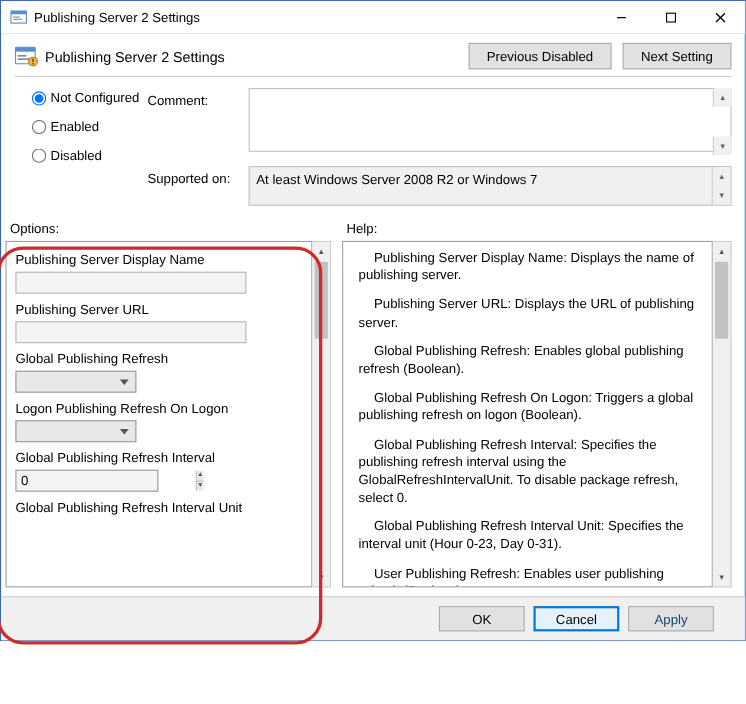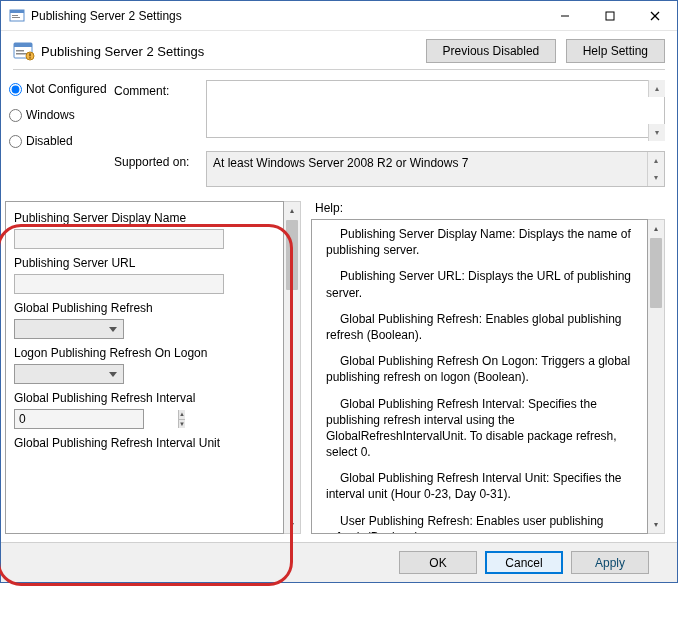--- a/index.html
+++ b/index.html
@@ -63,21 +63,21 @@
     font-size: 12px;
   }
   .divider {
     height: 1px;
     background: #d0d0d0;
     margin: 0 12px;
   }
   
   .config-section {
     display: flex;
-    padding: 10px 12px 6px 8px;
+    padding: 10px 12px 6px 28px;
   }
   .radio-col {
     width: 105px;
     display: flex;
     flex-direction: column;
     gap: 12px;
     padding-top: 2px;
   }
   .radio-row { display: flex; align-items: center; gap: 4px; }
   .radio-row input { margin: 0; }
@@ -341,34 +341,34 @@
         <rect x="3" y="10" width="8" height="1.5" fill="#888"></rect>
         <rect x="3" y="13" width="11" height="1.5" fill="#888"></rect>
         <circle cx="17" cy="16" r="4" fill="#f2b648" stroke="#b57d12"></circle>
         <rect x="16.3" y="13.3" width="1.4" height="3" fill="#7a4e0a"></rect>
         <rect x="16.3" y="17.2" width="1.4" height="1.4" fill="#7a4e0a"></rect>
       </svg>
     </span>
     <span class="big-title">Publishing Server 2 Settings</span>
     <div class="nav-buttons">
       <button>Previous Disabled</button>
-      <button>Help Setting</button>
+      <button>Next Setting</button>
     </div>
   </div>
   <div class="divider"></div>
 
   <div class="config-section">
     <div class="radio-col">
       <label class="radio-row">
         <input type="radio" name="state" checked="" style="">
         <span>Not Configured</span>
       </label>
       <label class="radio-row">
         <input type="radio" name="state" style="">
-        <span>Windows</span>
+        <span>Enabled</span>
       </label>
       <label class="radio-row">
         <input type="radio" name="state" style="">
         <span>Disabled</span>
       </label>
     </div>
     <div class="kvcol">
       <div class="kvrow">
         <div class="lbl">Comment:</div>
         <div class="field">
@@ -390,20 +390,21 @@
             </div>
           </div>
         </div>
       </div>
     </div>
   </div>
 
   <div class="main">
 
     <div class="pane options-pane">
+      <div class="pane-title">Options:</div>
       <div class="pane-body-wrap">
         <div class="pane-body">
           <div class="options-content">
             <div class="opt-label">Publishing Server Display Name</div>
             <input class="text-input" value="" style="">
             <div class="opt-label">Publishing Server URL</div>
             <input class="text-input" value="" style="">
             <div class="opt-label">Global Publishing Refresh</div>
             <div class="combo"></div>
             <div class="opt-label">Logon Publishing Refresh On Logon</div>

